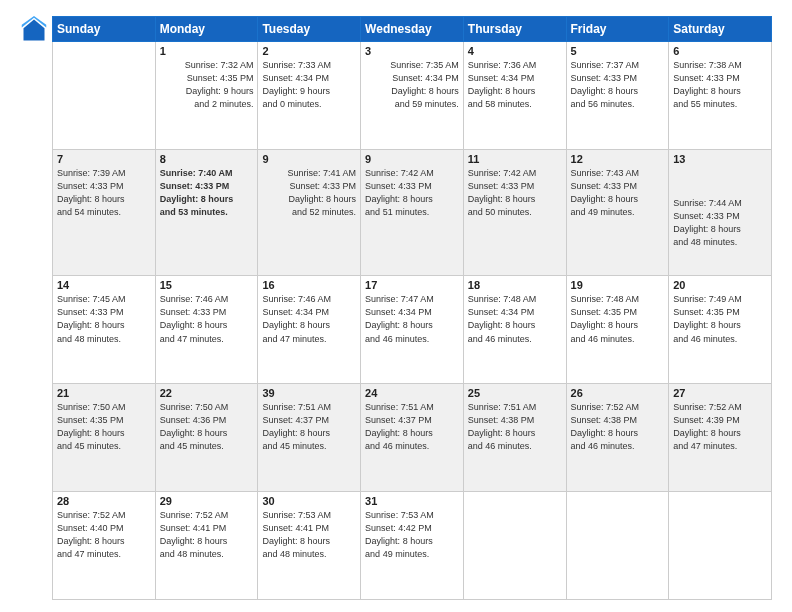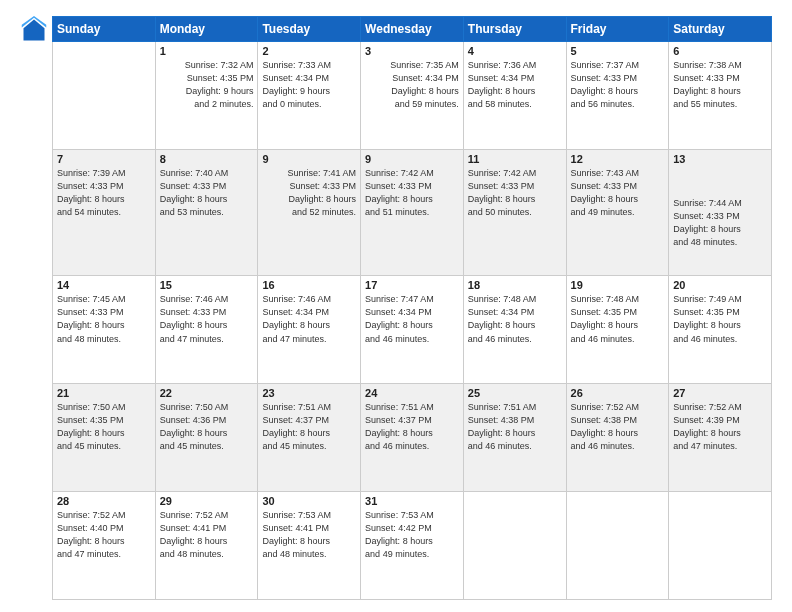--- a/index.html
+++ b/index.html
@@ -189,21 +189,21 @@
         <tr class="row-shaded">
           <td>
             <span class="day-num">7</span>
             <div class="day-info" style="white-space: pre-line;">Sunrise: 7:39 AM
 Sunset: 4:33 PM
 Daylight: 8 hours
 and 54 minutes.</div>
           </td>
           <td>
             <span class="day-num">8</span>
-            <div class="day-info" style="white-space: pre-line;">Sunrise: 7:40 AM
+            <div class="day-info" style="white-space: pre-line; font-weight: bold;">Sunrise: 7:40 AM
 Sunset: 4:33 PM
 Daylight: 8 hours
 and 53 minutes.</div>
           </td>
           <td>
             <span class="day-num">9</span>
             <div class="day-info" style="white-space: pre-line; text-align: right;">Sunrise: 7:41 AM
 Sunset: 4:33 PM
 Daylight: 8 hours
 and 52 minutes.</div>
@@ -297,21 +297,21 @@
 and 45 minutes.</div>
           </td>
           <td>
             <span class="day-num">22</span>
             <div class="day-info" style="white-space: pre-line;">Sunrise: 7:50 AM
 Sunset: 4:36 PM
 Daylight: 8 hours
 and 45 minutes.</div>
           </td>
           <td>
-            <span class="day-num">23</span>
+            <span class="day-num">39</span>
             <div class="day-info" style="white-space: pre-line;">Sunrise: 7:51 AM
 Sunset: 4:37 PM
 Daylight: 8 hours
 and 45 minutes.</div>
           </td>
           <td>
             <span class="day-num">24</span>
             <div class="day-info" style="white-space: pre-line;">Sunrise: 7:51 AM
 Sunset: 4:37 PM
 Daylight: 8 hours

